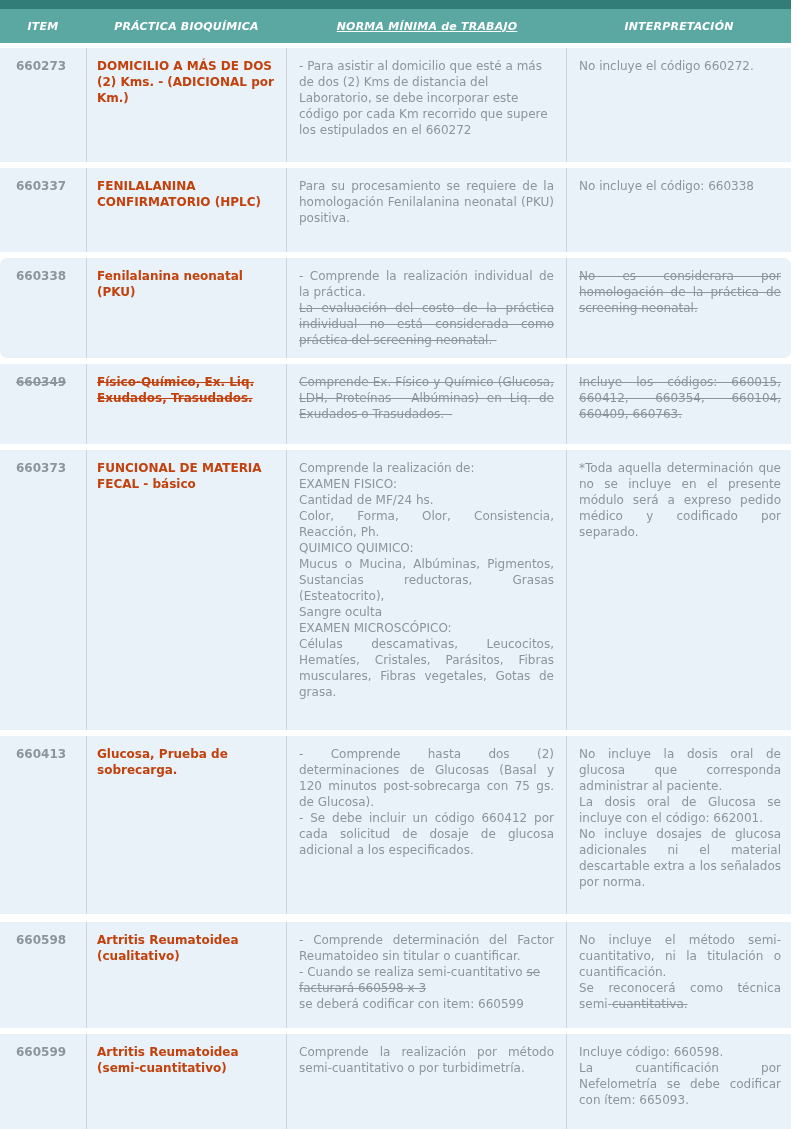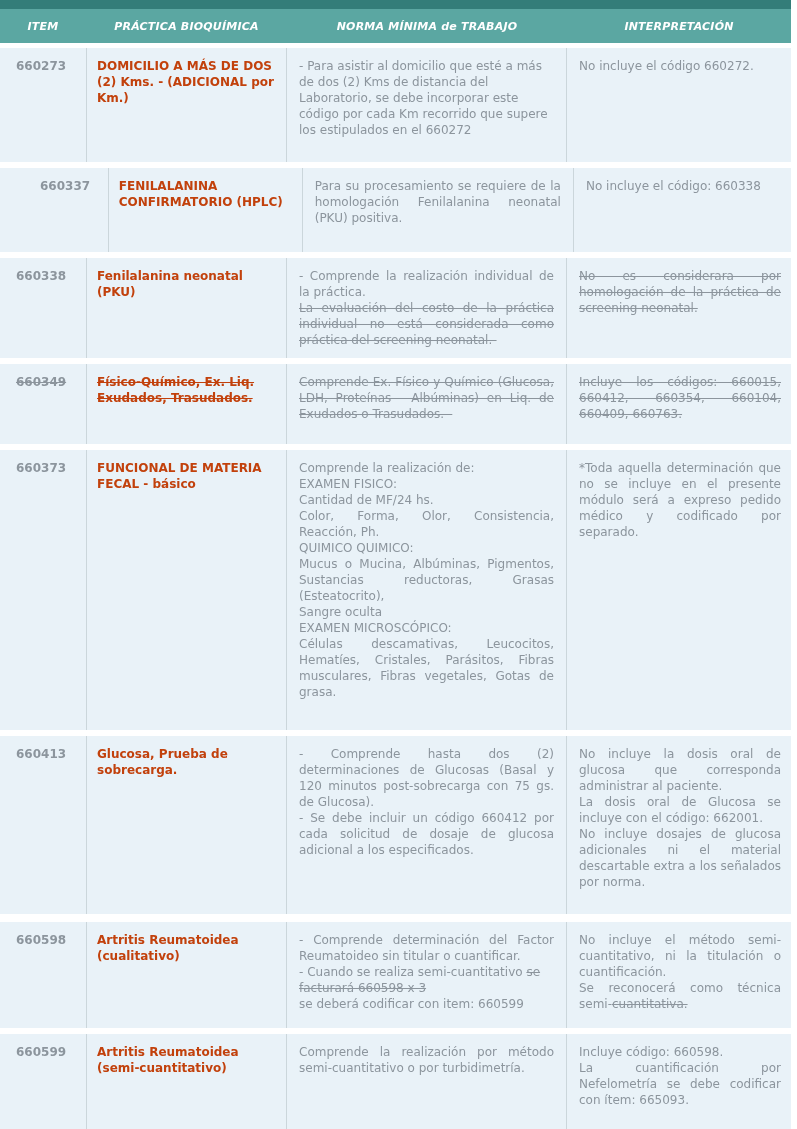--- a/index.html
+++ b/index.html
@@ -16,21 +16,21 @@
     height:34px;
   }
   .th{
     color:var(--header-text,#FFFFFF);
     font-size:11px;font-weight:bold;font-style:italic;
     text-align:center;letter-spacing:.2px;
     box-sizing:border-box;
   }
   .th-item{width:86px;}
   .th-prac{width:201px;}
-  .th-norma{width:280px;}
+  .th-norma{width:280px;text-decoration:underline;}
   .th-interp{width:224px;}
   
   .tbody{margin-top:5px;}
   .row{display:flex;background:var(--row-bg,#E9F2F8);margin-bottom:6px;}
   .cell{
     box-sizing:border-box;
     padding:10px 12px;
     font-size:12px;line-height:16px;
     color:var(--text,#8C959D);
   }
@@ -44,22 +44,22 @@
   .c-norma{
     width:280px;
     border-right:1px solid var(--cell-border,#CBD6DB);
   }
   .c-interp{width:224px;padding-right:10px;}
   .cell p{margin:0;}
   .cell.justify p{text-align:justify;}
   .struck{text-decoration:line-through;}
   
   .row:nth-child(1){min-height:114px;}
-  .row:nth-child(2){min-height:84px;padding-left:24px;}
-  .row:nth-child(3){min-height:100px;}
+  .row:nth-child(2){min-height:84px;}
+  .row:nth-child(3){min-height:100px;border-radius:7px;}
   .row:nth-child(4){min-height:80px;}
   .row:nth-child(5){min-height:280px;}
   .row:nth-child(6){min-height:178px;}
   .row:nth-child(7){min-height:106px;margin-top:8px;}
   .row:nth-child(8){min-height:97px;}
 </style>
 </head>
 <body>
 
 <div class="doc">

